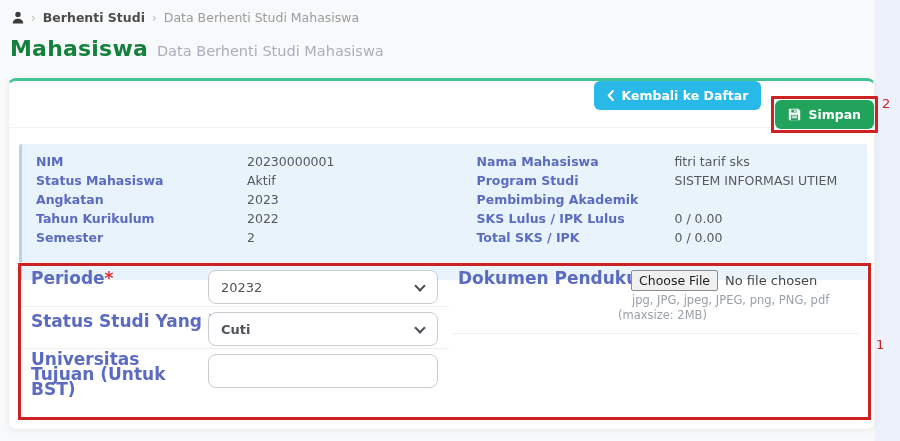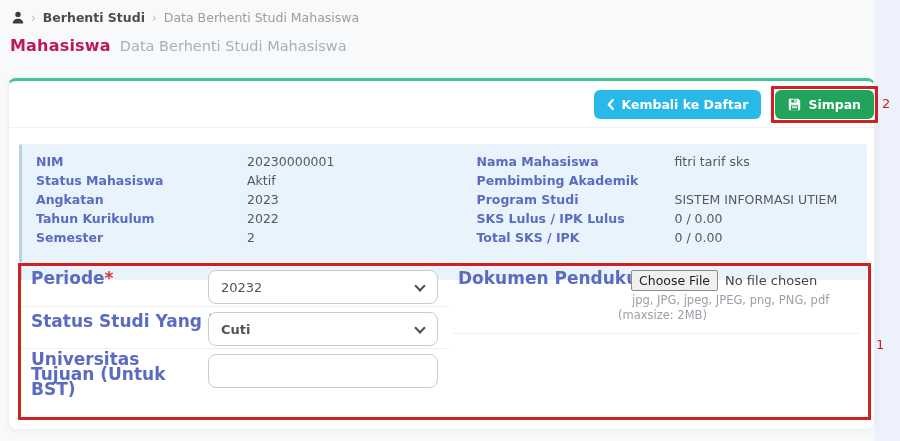--- a/index.html
+++ b/index.html
@@ -11,36 +11,36 @@
   .right-strip { position:absolute; right:0; top:0; width:25px; height:441px; background:#edf1fc; z-index:0; }
 
   
   .breadcrumb { position:absolute; left:12px; top:10px; display:flex; align-items:center; gap:7px; font-size:12.5px; z-index:2; }
   .crumb-sep { color:#bcbcbc; font-size:12px; }
   .crumb-strong { color:#4c4c4c; font-weight:600; }
   .crumb-muted { color:#9c9c9c; }
 
   
   .title-row { position:absolute; left:10px; top:36px; display:flex; align-items:baseline; gap:9px; z-index:2; }
-  .page-title { font-size:16px; font-weight:800; color:#be185d; letter-spacing:.2px; }
+  .page-title { font-size:22px; font-weight:800; color:#15803d; letter-spacing:.2px; }
   .page-subtitle { font-size:14.5px; color:#a9aeba; }
 
   
   .card { position:absolute; left:8px; top:78px; width:867px; height:352px; background:#fff;
           border-radius:8px; border:1px solid #f0f0f0; border-top:3px solid #41c492;
           box-shadow:0 1px 6px rgba(30,40,60,.05); z-index:1; }
 
   
-  .card-header { position:absolute; left:0; top:0; width:100%; height:47px; display:flex; align-items:center;
+  .card-header { position:absolute; left:0; top:0; width:100%; height:47px; display:flex; align-items:flex-start;
                  justify-content:flex-end; gap:10px; padding-right:2px; border-bottom:1px solid #f2f2f2; }
   .btn { display:inline-flex; align-items:center; gap:7px; border:none; border-radius:6px; color:#fff;
          font-weight:700; font-size:12.5px; padding:7px 13px; cursor:pointer; font-family:inherit; }
   .btn-cyan { background:#29b9e8; }
   .btn-green { background:#21a35c; }
-  .annot-box-save { border:3px solid #cc2222; padding:1px; margin-right:-6px; border-radius:1px; }
+  .annot-box-save { border:3px solid #cc2222; padding:1px; margin-right:-6px; border-radius:1px;margin-top:15px; }
 
   
   .annot-num { position:absolute; color:#cc2222; font-size:13px; font-weight:500; z-index:6; }
   .annot-num-2 { left:882px; top:96px; }
   .annot-num-1 { left:876px; top:337px; }
   .annot-rect-form { position:absolute; left:18px; top:263px; width:853px; height:157px;
                      border:3px solid #cc2222; z-index:5; pointer-events:none; }
 
   
   .info-panel { position:absolute; left:10px; top:63px; width:848px; height:136px; background:#e9f3fb;
@@ -168,26 +168,26 @@
           <span class="info-label">Semester</span>
           <span class="info-value">2</span>
         </div>
       </div>
       <div class="info-col col-r">
         <div class="info-row">
           <span class="info-label">Nama Mahasiswa</span>
           <span class="info-value">fitri tarif sks</span>
         </div>
         <div class="info-row">
+          <span class="info-label">Program Studi</span>
+          <span class="info-value">SISTEM INFORMASI UTIEM</span>
+        </div>
+        <div class="info-row">
           <span class="info-label">Pembimbing Akademik</span>
           <span class="info-value"></span>
-        </div>
-        <div class="info-row">
-          <span class="info-label">Program Studi</span>
-          <span class="info-value">SISTEM INFORMASI UTIEM</span>
         </div>
         <div class="info-row">
           <span class="info-label">SKS Lulus / IPK Lulus</span>
           <span class="info-value">0 / 0.00</span>
         </div>
         <div class="info-row">
           <span class="info-label">Total SKS / IPK</span>
           <span class="info-value">0 / 0.00</span>
         </div>
       </div>

